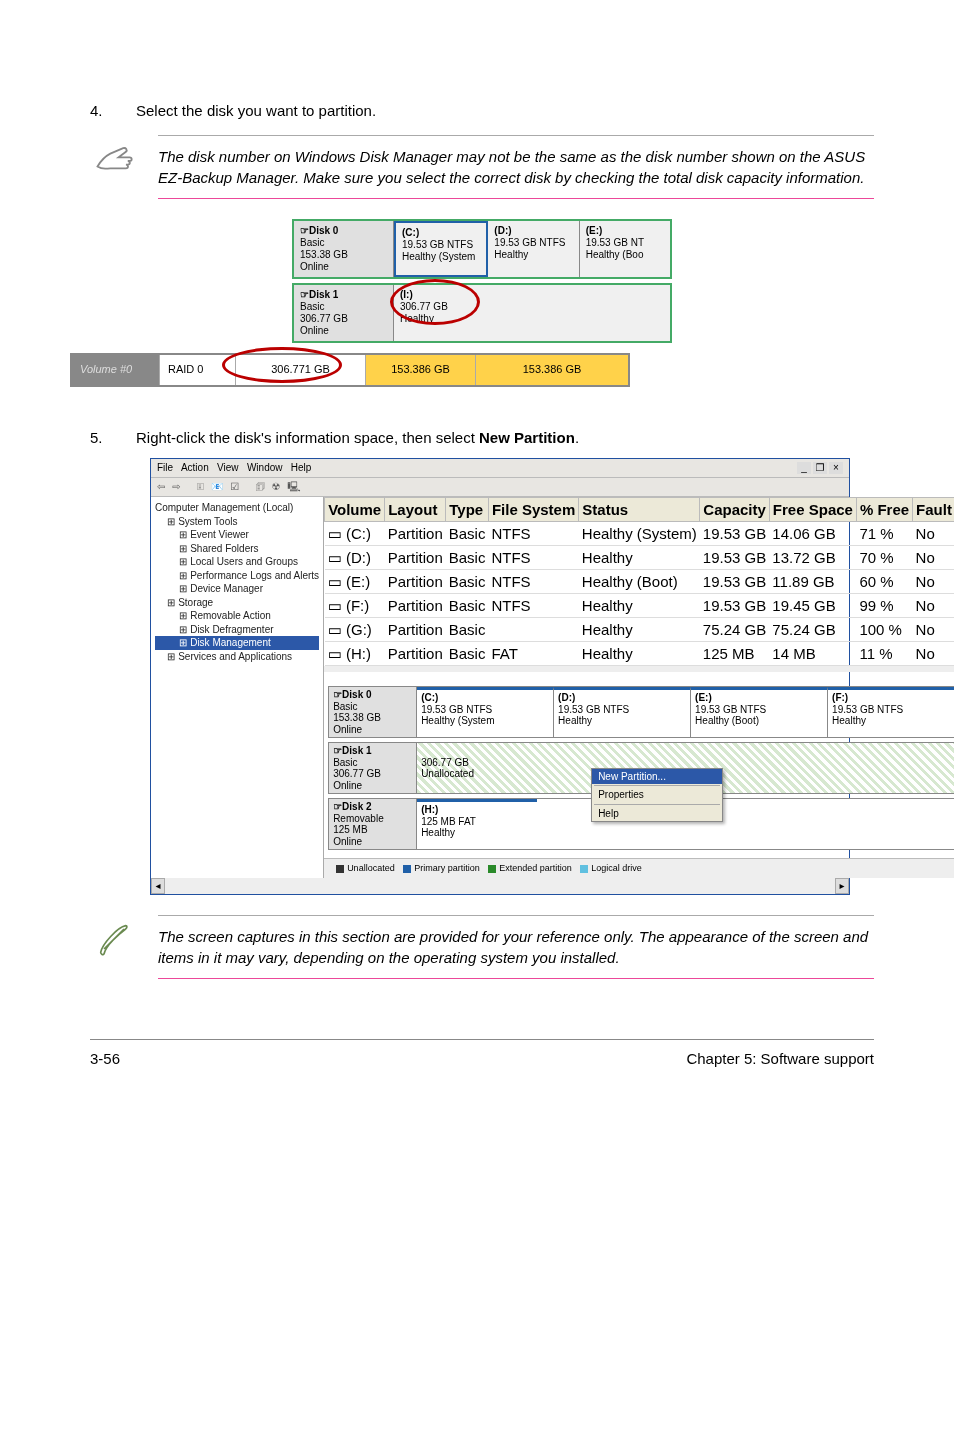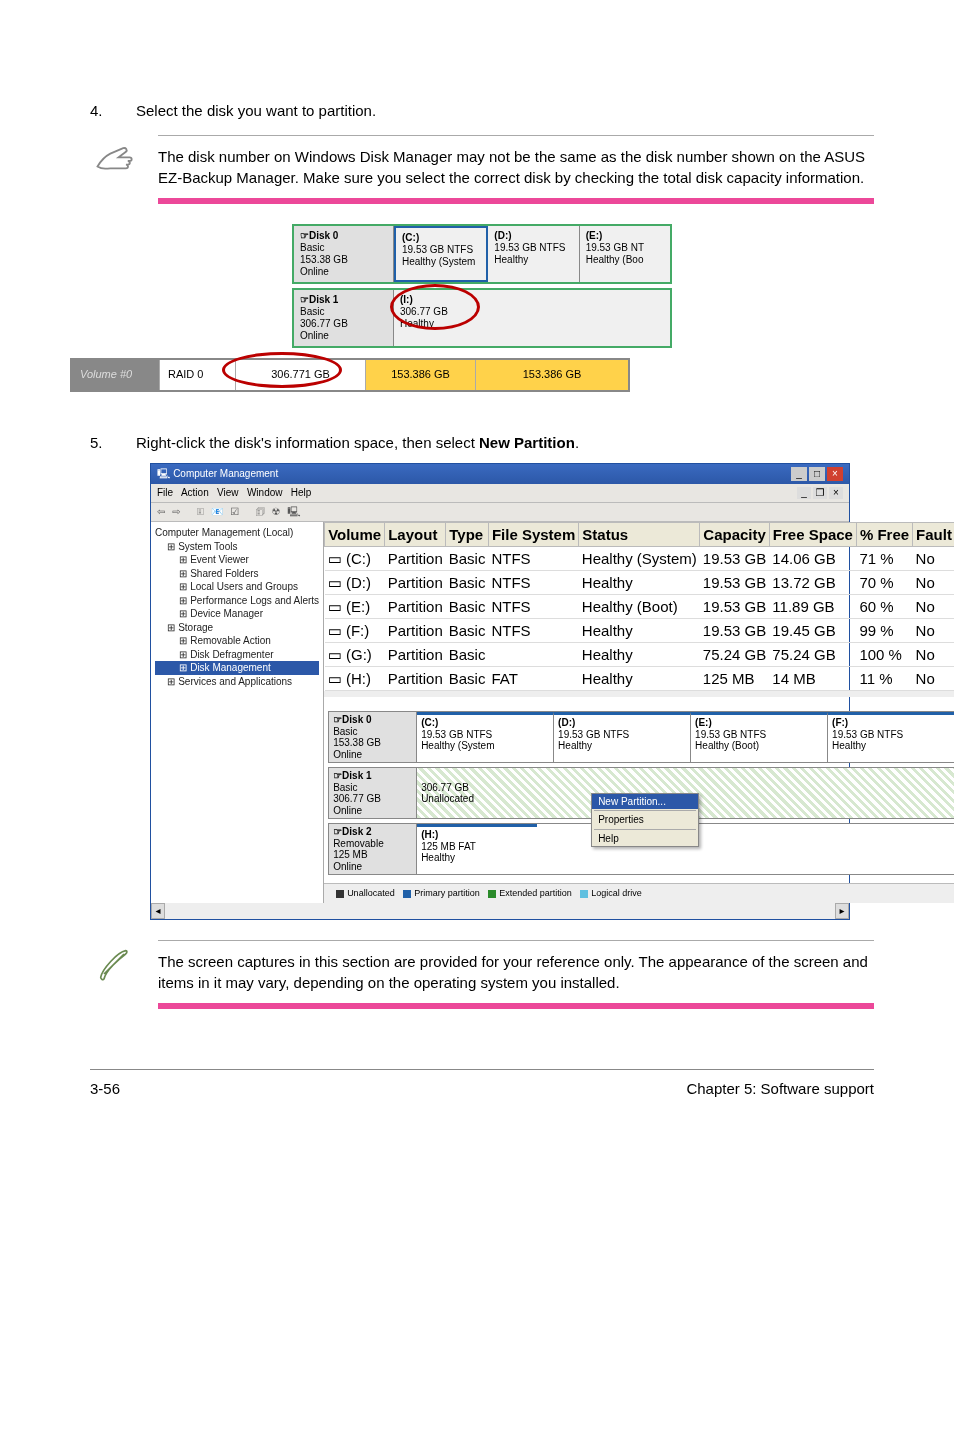--- a/index.html
+++ b/index.html
@@ -11,21 +11,21 @@
     width: 954px;
     padding: 100px 80px 40px 90px;
     font-size: 15px;
     line-height: 1.4;
   }
   .step { display: flex; gap: 26px; margin-bottom: 10px; }
   .step-num { width: 20px; flex-shrink: 0; }
   .step-text { flex: 1; }
   .note-block { display: flex; gap: 20px; margin: 14px 0 20px 0; align-items: flex-start; }
   .note-icon { width: 48px; flex-shrink: 0; font-size: 38px; color: #999; padding-top: 4px; text-align:center; }
-  .note-body { flex: 1; border-top: 1px solid #aaa; border-bottom: 6px solid #ec4899; padding: 10px 0; }
+  .note-body { flex: 1; border-top: 1px solid #aaa; border-bottom: 1px solid #ec4899; padding: 10px 0; font-style: italic; }
 
   
   .shot1 { width: 380px; margin: 12px auto 8px auto; font-size: 10px; }
   .diskrow { display:flex; border: 2px solid #4a6; background:#fff; margin-bottom:4px; }
   .diskrow .hdr { width: 100px; background:#e0e0e0; padding:4px 6px; border-right:1px solid #888; line-height:1.2; }
   .diskrow .part { flex:1; padding:4px 6px; border-right:1px solid #888; position:relative; background:#f0f0f0; line-height:1.2;}
   .diskrow .part.blue { border:2px solid #2060a8; }
   .diskrow .part:last-child { border-right:0; }
   .circle { position:absolute; border:3px solid #b00; border-radius:50%; width:90px; height:46px; left:-4px; top:-6px; pointer-events:none; }
   .shot1 .diskrow .hdr b { font-weight:bold; }
@@ -56,21 +56,21 @@
   .shot2 table.vols { width:100%; border-collapse:collapse; font-size:15px;}
   .shot2 table.vols th, .shot2 table.vols td { border-bottom:1px solid #ddd; padding:1px 3px; text-align:left; white-space:nowrap;}
   .shot2 table.vols th { background:#ece9d8; border:1px solid #bbb;}
   .shot2 .disks { padding:4px; }
   .shot2 .drow { display:flex; border:1px solid #888; margin-bottom:4px; background:#fff; }
   .shot2 .drow .dh { width:88px; background:#e0e0e0; padding:2px 4px; border-right:1px solid #888; line-height:1.15;}
   .shot2 .drow .seg { padding:2px 4px; border-right:1px solid #888; border-top:3px solid #2060a8; line-height:1.15; }
   .shot2 .drow .seg:last-child { border-right:0;}
   .shot2 .drow .seg.hatch { background: repeating-linear-gradient(45deg,#d7e8d0,#d7e8d0 3px,#fff 3px,#fff 6px); border-top:0;}
   .shot2 .ctxmenu { position:relative; }
-  .shot2 .menuitem { position:absolute; background:#ece9d8; border:1px solid #888; box-shadow:2px 2px 3px rgba(0,0,0,.3); left:170px; top:-12px; width:108px; font-size:10px;}
+  .shot2 .menuitem { position:absolute; background:#ece9d8; border:1px solid #888; box-shadow:2px 2px 3px rgba(0,0,0,.3); left:170px; top:-12px; width:132px; font-size:10px;}
   .shot2 .menuitem div { padding:2px 6px; }
   .shot2 .menuitem div.sel { background:#2c58a8; color:#fff; }
   .shot2 .menuitem hr { margin:1px 2px; border:0; border-top:1px solid #aaa;}
   .shot2 .legend { padding:3px 6px; background:#eee; border-top:1px solid #bbb; font-size:9px;}
   .shot2 .legend span.sw { display:inline-block; width:8px; height:8px; margin:0 3px 0 6px; vertical-align:middle;}
   .scrollbtn { background:#ddd; border:1px solid #aaa; text-align:center; width:14px;}
 
   .footer { display:flex; justify-content:space-between; border-top: 1px solid #888; padding-top:8px; margin-top:60px; font-size:15px;}
 </style>
 </head>
@@ -144,26 +144,20 @@
 <div style="height:40px;"></div>
 
 <div class="step">
   <div class="step-num">5.</div>
   <div class="step-text">
     <span>Right-click the disk's information space, then select </span><b>New Partition</b><span>.</span>
   </div>
 </div>
 
 <div class="shot2">
-  <div class="titlebar">
-    <span>🖳 <span>Computer Management</span></span>
-    <span class="btns">
-      <span>_</span><span>□</span><span class="close">×</span>
-    </span>
-  </div>
   <div class="menubar">
     <div>
       <span>File</span>&nbsp;&nbsp;
       <span>Action</span>&nbsp;&nbsp;
       <span>View</span>&nbsp;&nbsp;
       <span>Window</span>&nbsp;&nbsp;
       <span>Help</span>
     </div>
     <span class="mdibtns">
       <span>_</span><span>❐</span><span>×</span>

